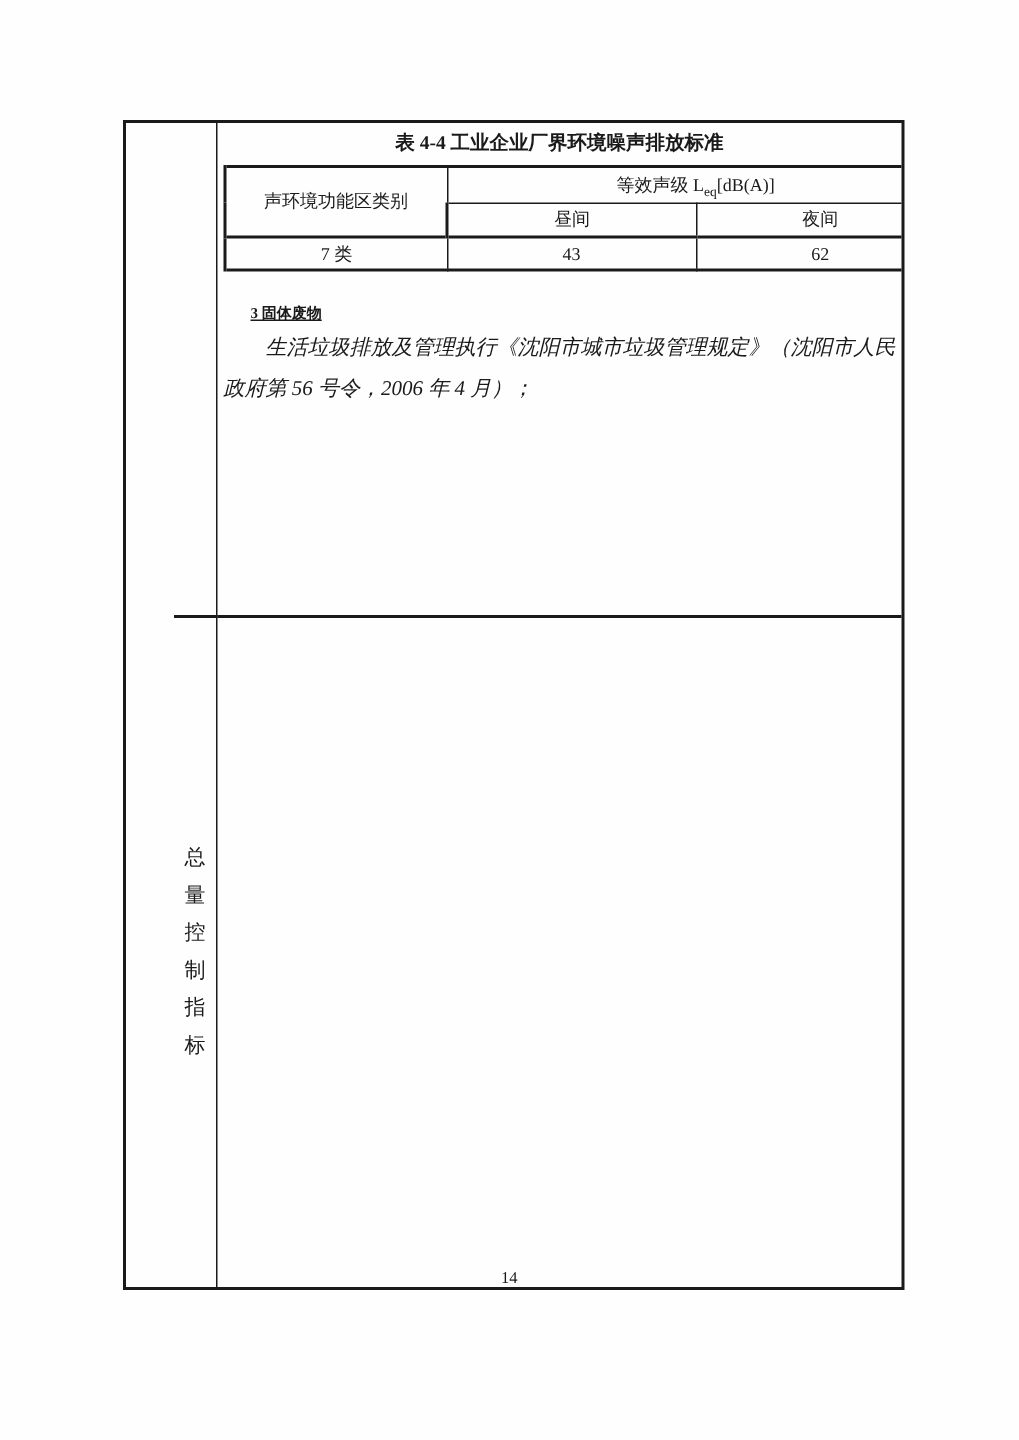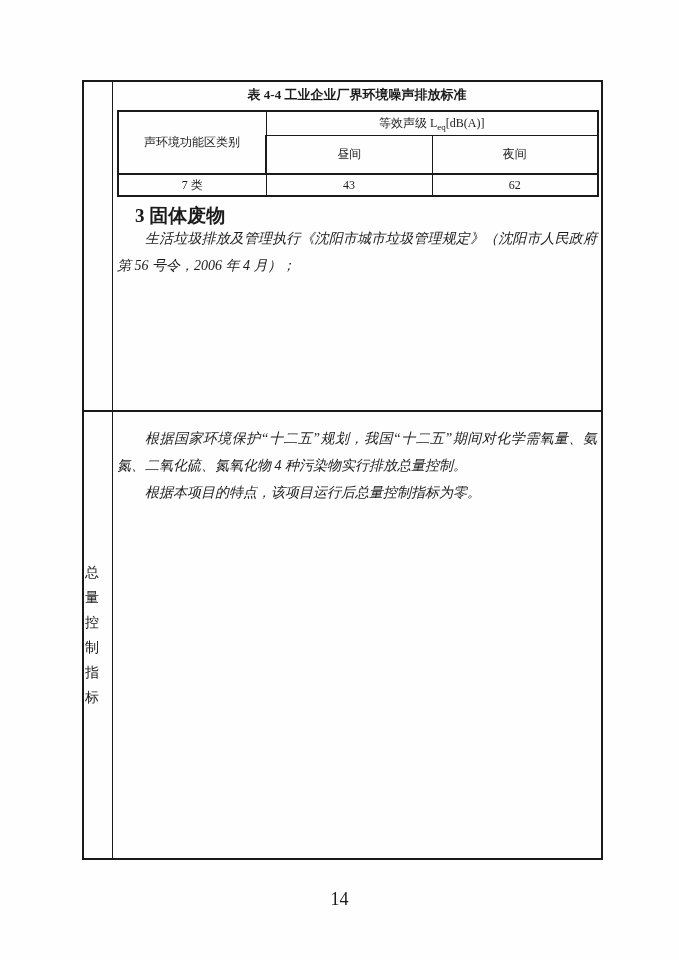--- a/index.html
+++ b/index.html
@@ -18,28 +18,29 @@
   .doc-table {
     position: absolute;
     left: 82px;
     top: 80px;
     width: 521px;
     height: 780px;
     border: 2px solid #1a1a1a;
     display: grid;
     grid-template-columns: 29px 1fr;
     grid-template-rows: 330px 1fr;
+    padding-left: 32px;
   }
   .cell { overflow: hidden; }
   .side-cell { border-right: 1px solid #1a1a1a; }
   .row-top { border-bottom: 2px solid #1a1a1a; }
   .side-cell.row-bottom {
     display: flex;
     align-items: center;
-    justify-content: flex-start;
+    justify-content: center;
   }
   .vertical-label {
     width: 16px;
     font-size: 14px;
     line-height: 25px;
     text-align: center;
     word-break: break-all;
     letter-spacing: 0;
   }
   .content-cell { padding: 0 4px; }
@@ -61,49 +62,50 @@
     font-size: 12px;
   }
   .noise-table td {
     border: 1px solid #1a1a1a;
     text-align: center;
     vertical-align: middle;
     padding: 0;
   }
   .noise-table { border-top: 2px solid #1a1a1a; border-bottom: 2px solid #1a1a1a; border-radius: 29px; }
   .noise-table .r1 td { height: 24px; }
-  .noise-table .r2 td { height: 39px; }
+  .noise-table .r2 td { height: 23px; }
   .noise-table .r3 td { height: 22px; border-top: 2px solid #1a1a1a; }
   .noise-table td:first-child { border-left: 2px solid #1a1a1a; }
   .noise-table td:last-child { border-right: 2px solid #1a1a1a; margin-left: 20px; }
   .noise-table sub { font-size: 9px; }
 
   .section-heading {
-    margin-top: 9px;
+    margin-top: 19px;
     padding-left: 18px;
-    font-size: 19px;
+    font-size: 10px;
     font-weight: bold;
     line-height: 19px;
+    text-decoration: underline;
   }
   .body-para {
     font-size: 14px;
     line-height: 27px;
     text-indent: 2em;
     text-align: justify;
     font-style: italic;
   }
   .content-cell.row-bottom { padding-top: 13px; }
 
   .page-number {
     position: absolute;
-    top: 889px;
+    top: 846px;
     left: 0;
     width: 100%;
     text-align: center;
-    font-size: 18px;
+    font-size: 11px;
   }
 </style>
 </head>
 <body>
 
 <div class="page">
   <div class="doc-table">
 
     <div class="cell side-cell row-top"></div>
 
@@ -129,21 +131,17 @@
         </table>
 
       <div class="section-heading">3  固体废物</div>
       <p class="body-para">生活垃圾排放及管理执行《沈阳市城市垃圾管理规定》（沈阳市人民政府第 56 号令，2006 年 4 月）；</p>
     </div>
 
     <div class="cell side-cell row-bottom">
       <div class="vertical-label">总量控制指标</div>
     </div>
 
-    <div class="cell content-cell row-bottom">
-      <p class="body-para">根据国家环境保护“十二五”规划，我国“十二五”期间对化学需氧量、氨氮、二氧化硫、氮氧化物 4 种污染物实行排放总量控制。</p>
-      <p class="body-para">根据本项目的特点，该项目运行后总量控制指标为零。</p>
-    </div>
 
   </div>
 
   <div class="page-number">14</div>
 </div>
 
 </body></html>

